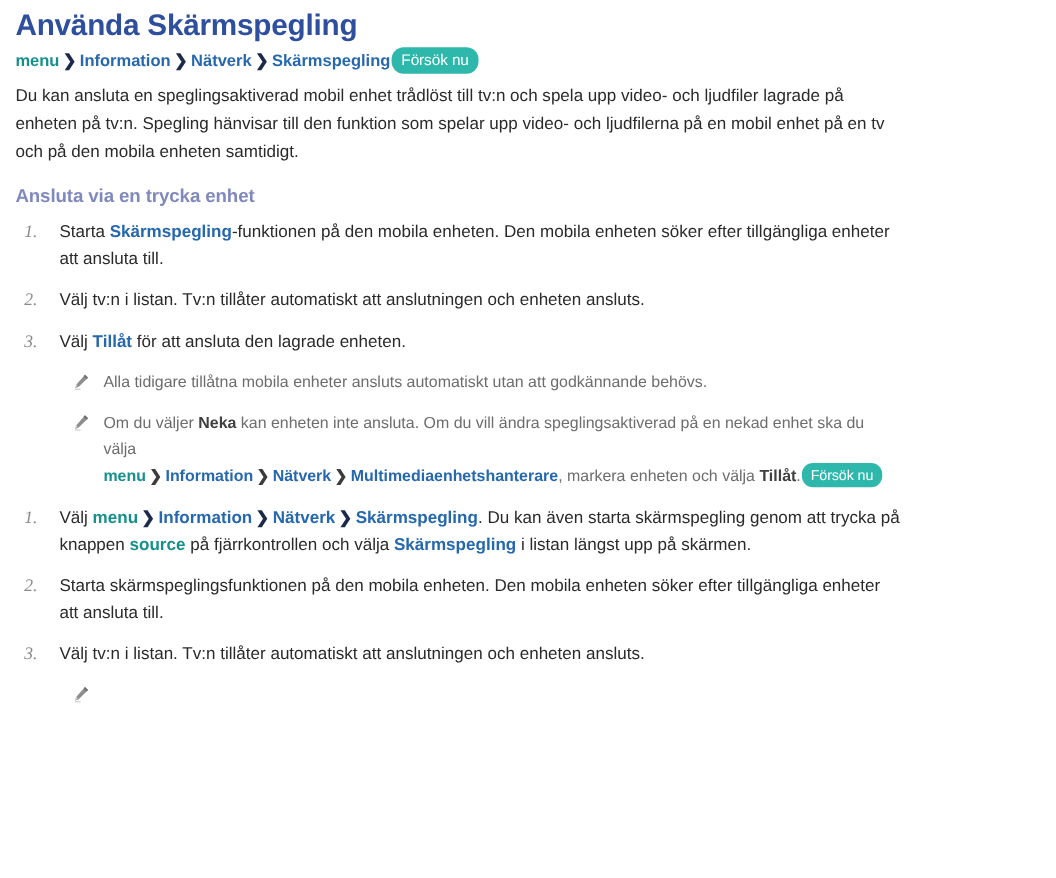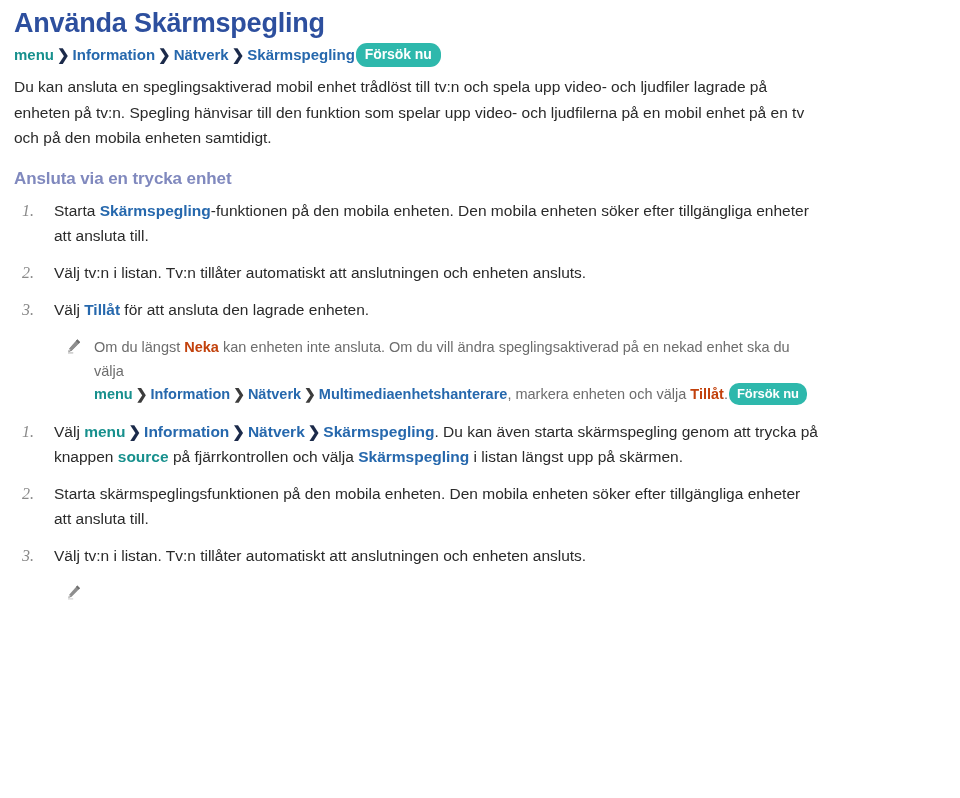--- a/index.html
+++ b/index.html
@@ -47,21 +47,21 @@
     padding: 0 3px;
     font-size: 15px;
   }
   .badge {
     display: inline-block;
     background: #2eb8ac;
     color: #ffffff;
     border-radius: 11px;
     padding: 1px 9px 2px 9px;
     font-size: 14px;
-    font-weight: bold;
+    font-weight: normal;
     vertical-align: 1px;
     margin-left: 1px;
     letter-spacing: -0.1px;
   }
 
   
   .intro {
     font-size: 15.5px;
     line-height: 1.65;
     color: #2a2a2a;
@@ -124,21 +124,21 @@
   .note-indent {
     display: block;
   }
 
   
   .kw-blue { color: #2668ad; font-weight: bold; }
   .kw-teal { color: #17908d; font-weight: bold; }
   .kw-dark { color: #333333; font-weight: bold; }
   .note .kw-blue { color: #2668ad; }
   .note .kw-teal { color: #17908d; }
-  .note .kw-dark { color: #c2410c; font-weight: bold; }
+  .note .kw-dark { color: #404040; font-weight: bold; }
   .note .crumb-sep { color: #3c3c3c; font-size: 14px; }
   .note .badge {
     font-size: 13px;
     padding: 0px 8px 1px 8px;
     border-radius: 10px;
   }
 </style>
 </head>
 <body>
 
@@ -168,32 +168,33 @@
 
   <div class="note">
     <span class="pencil">
       <svg width="16" height="16" viewBox="0 0 16 16" aria-hidden="true">
         <path d="M11.3 1.6 L14.0 4.3 L5.6 12.7 L2.2 13.9 L3.4 10.5 Z" fill="#8e8e8e"></path>
         <path d="M11.3 1.6 L14.0 4.3 L12.7 5.6 L10.0 2.9 Z" fill="#6f6f6f"></path>
         <path d="M2.2 13.9 L3.4 10.5 L4.6 11.7 Z" fill="#d6d6d6"></path>
         <rect x="2.0" y="14.4" width="5.2" height="1.0" fill="#c9c9c9"></rect>
       </svg>
     </span>
+    <span>Alla tidigare tillåtna mobila enheter ansluts automatiskt utan att godkännande behövs.</span>
   </div>
 
   <div class="note">
     <span class="pencil">
       <svg width="16" height="16" viewBox="0 0 16 16" aria-hidden="true">
         <path d="M11.3 1.6 L14.0 4.3 L5.6 12.7 L2.2 13.9 L3.4 10.5 Z" fill="#8e8e8e"></path>
         <path d="M11.3 1.6 L14.0 4.3 L12.7 5.6 L10.0 2.9 Z" fill="#6f6f6f"></path>
         <path d="M2.2 13.9 L3.4 10.5 L4.6 11.7 Z" fill="#d6d6d6"></path>
         <rect x="2.0" y="14.4" width="5.2" height="1.0" fill="#c9c9c9"></rect>
       </svg>
     </span>
-    <span>Om du längst </span><span class="kw-dark">Neka</span><span> kan enheten inte ansluta. Om du vill ändra speglingsaktiverad på en nekad enhet ska du välja</span>
+    <span>Om du väljer </span><span class="kw-dark">Neka</span><span> kan enheten inte ansluta. Om du vill ändra speglingsaktiverad på en nekad enhet ska du välja</span>
     <span class="note-indent"><span class="kw-teal">menu</span><span class="crumb-sep">❯</span><span class="kw-blue">Information</span><span class="crumb-sep">❯</span><span class="kw-blue">Nätverk</span><span class="crumb-sep">❯</span><span class="kw-blue">Multimediaenhetshanterare</span><span>, markera enheten och välja </span><span class="kw-dark">Tillåt</span><span>.</span><span class="badge">Försök nu</span></span>
   </div>
 
 
   <ol class="steps">
     <li>
       <span class="num">1.</span><span>Välj </span><span class="kw-teal">menu</span><span class="crumb-sep">❯</span><span class="kw-blue">Information</span><span class="crumb-sep">❯</span><span class="kw-blue">Nätverk</span><span class="crumb-sep">❯</span><span class="kw-blue">Skärmspegling</span><span>. Du kan även starta skärmspegling genom att trycka på knappen </span><span class="kw-teal">source</span><span> på fjärrkontrollen och välja </span><span class="kw-blue">Skärmspegling</span><span> i listan längst upp på skärmen.</span>
     </li>
     <li>
       <span class="num">2.</span><span>Starta skärmspeglingsfunktionen på den mobila enheten. Den mobila enheten söker efter tillgängliga enheter att ansluta till.</span>

